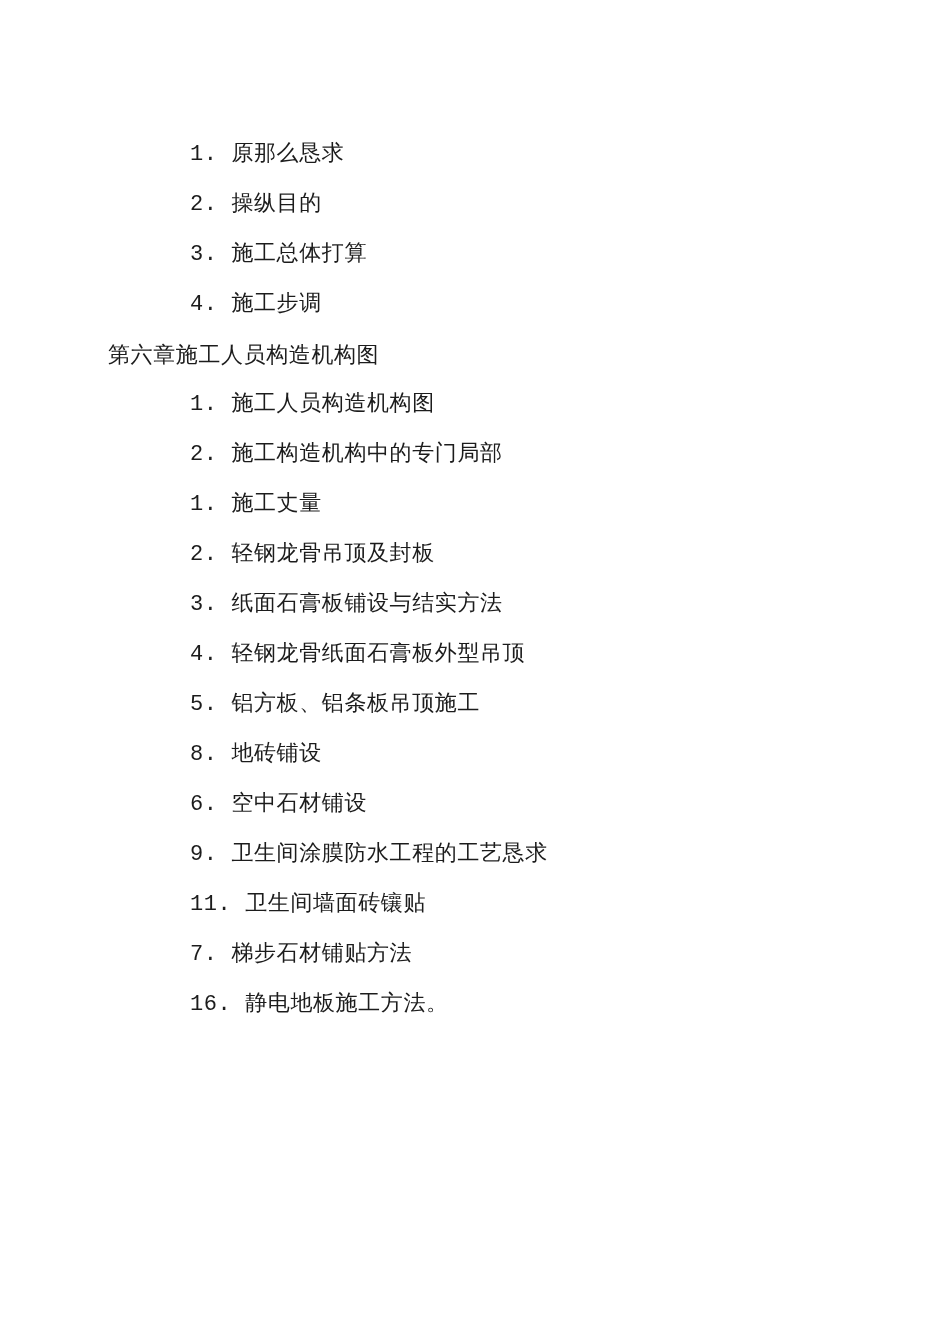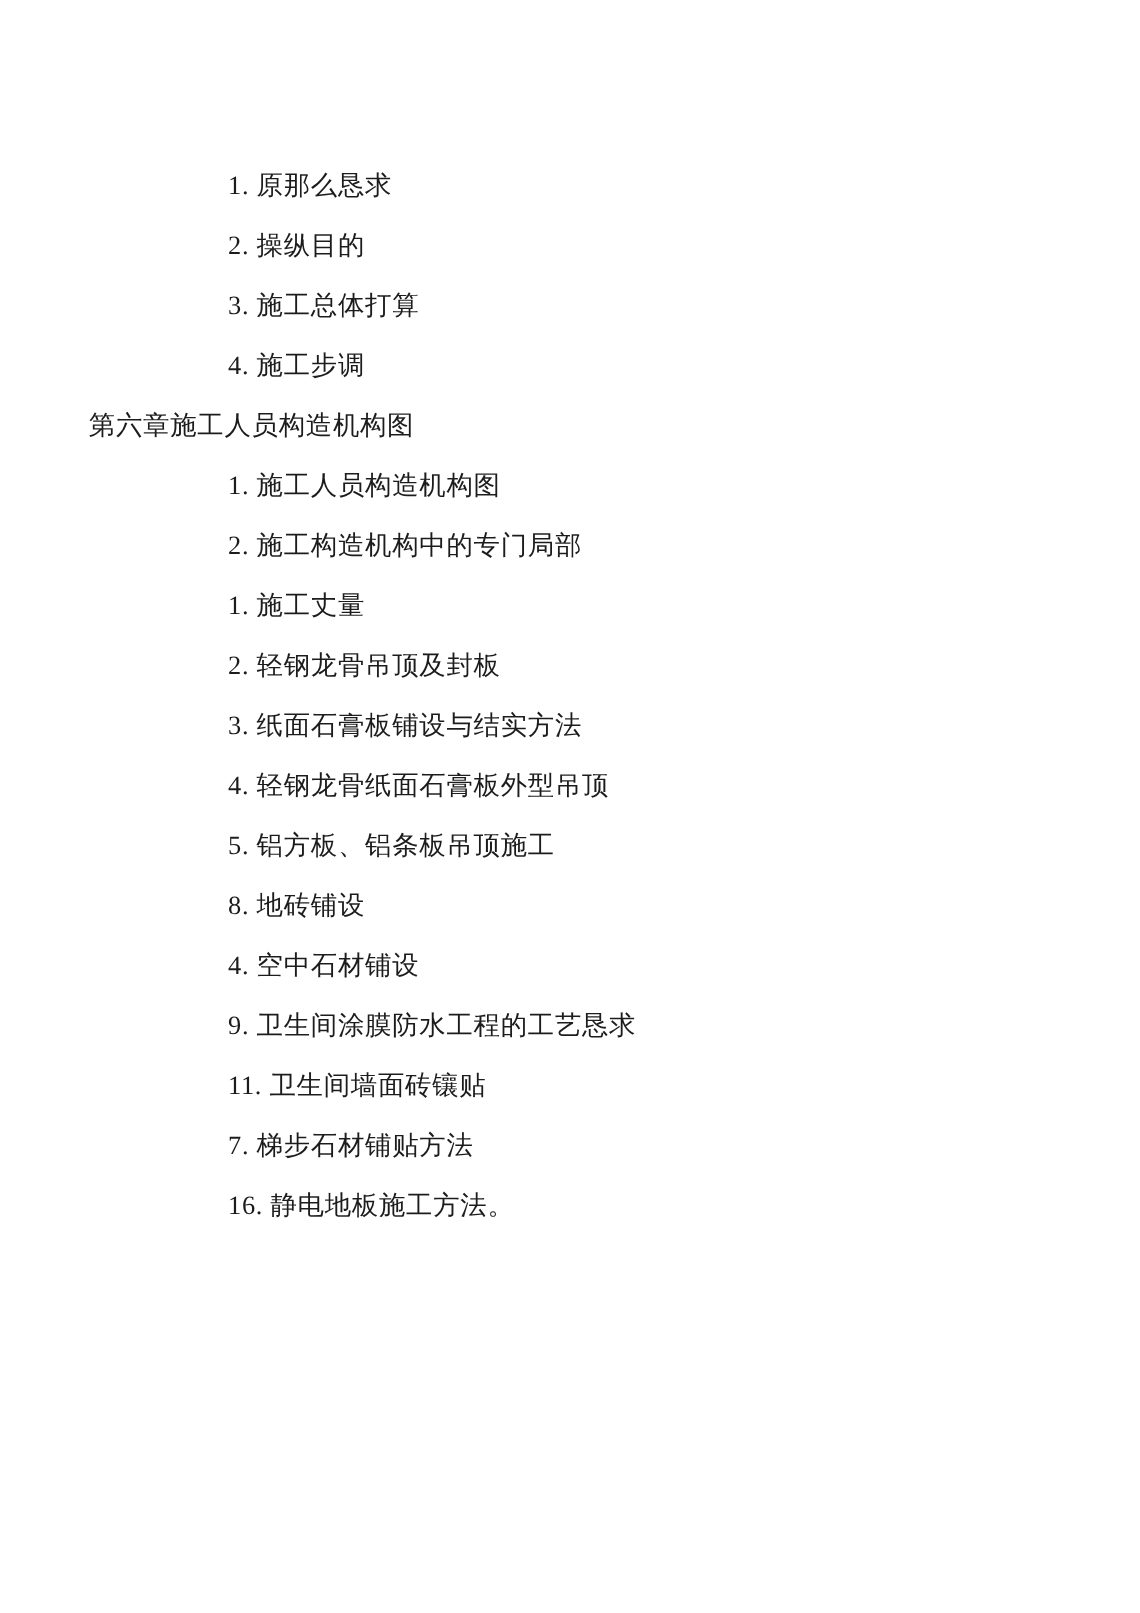--- a/index.html
+++ b/index.html
@@ -33,42 +33,43 @@
     line-height: 50px;
     font-size: 22px;
     letter-spacing: 0.6px;
     color: #1c1c1c;
     white-space: pre;
     font-weight: 400;
     -webkit-font-smoothing: antialiased;
   }
   .toc-line.item {
     padding-left: 190px;
+    font-family: Liberation Mono, monospace;
   }
   .toc-line.chapter {
-    padding-left: 74px;
+    padding-left: 108px;
   }
 </style>
 </head>
 <body>
 
 <div class="page">
   <div class="toc">
     <div class="toc-line item">1. 原那么恳求</div>
     <div class="toc-line item">2. 操纵目的</div>
     <div class="toc-line item">3. 施工总体打算</div>
     <div class="toc-line item">4. 施工步调</div>
     <div class="toc-line chapter">第六章施工人员构造机构图</div>
     <div class="toc-line item">1. 施工人员构造机构图</div>
     <div class="toc-line item">2. 施工构造机构中的专门局部</div>
     <div class="toc-line item">1. 施工丈量</div>
     <div class="toc-line item">2. 轻钢龙骨吊顶及封板</div>
     <div class="toc-line item">3. 纸面石膏板铺设与结实方法</div>
     <div class="toc-line item">4. 轻钢龙骨纸面石膏板外型吊顶</div>
     <div class="toc-line item">5. 铝方板、铝条板吊顶施工</div>
     <div class="toc-line item">8. 地砖铺设</div>
-    <div class="toc-line item">4. 空中石材铺设</div>
+    <div class="toc-line item">6. 空中石材铺设</div>
     <div class="toc-line item">9. 卫生间涂膜防水工程的工艺恳求</div>
     <div class="toc-line item">11. 卫生间墙面砖镶贴</div>
     <div class="toc-line item">7. 梯步石材铺贴方法</div>
     <div class="toc-line item">16. 静电地板施工方法。</div>
   </div>
 </div>
 
 </body></html>

